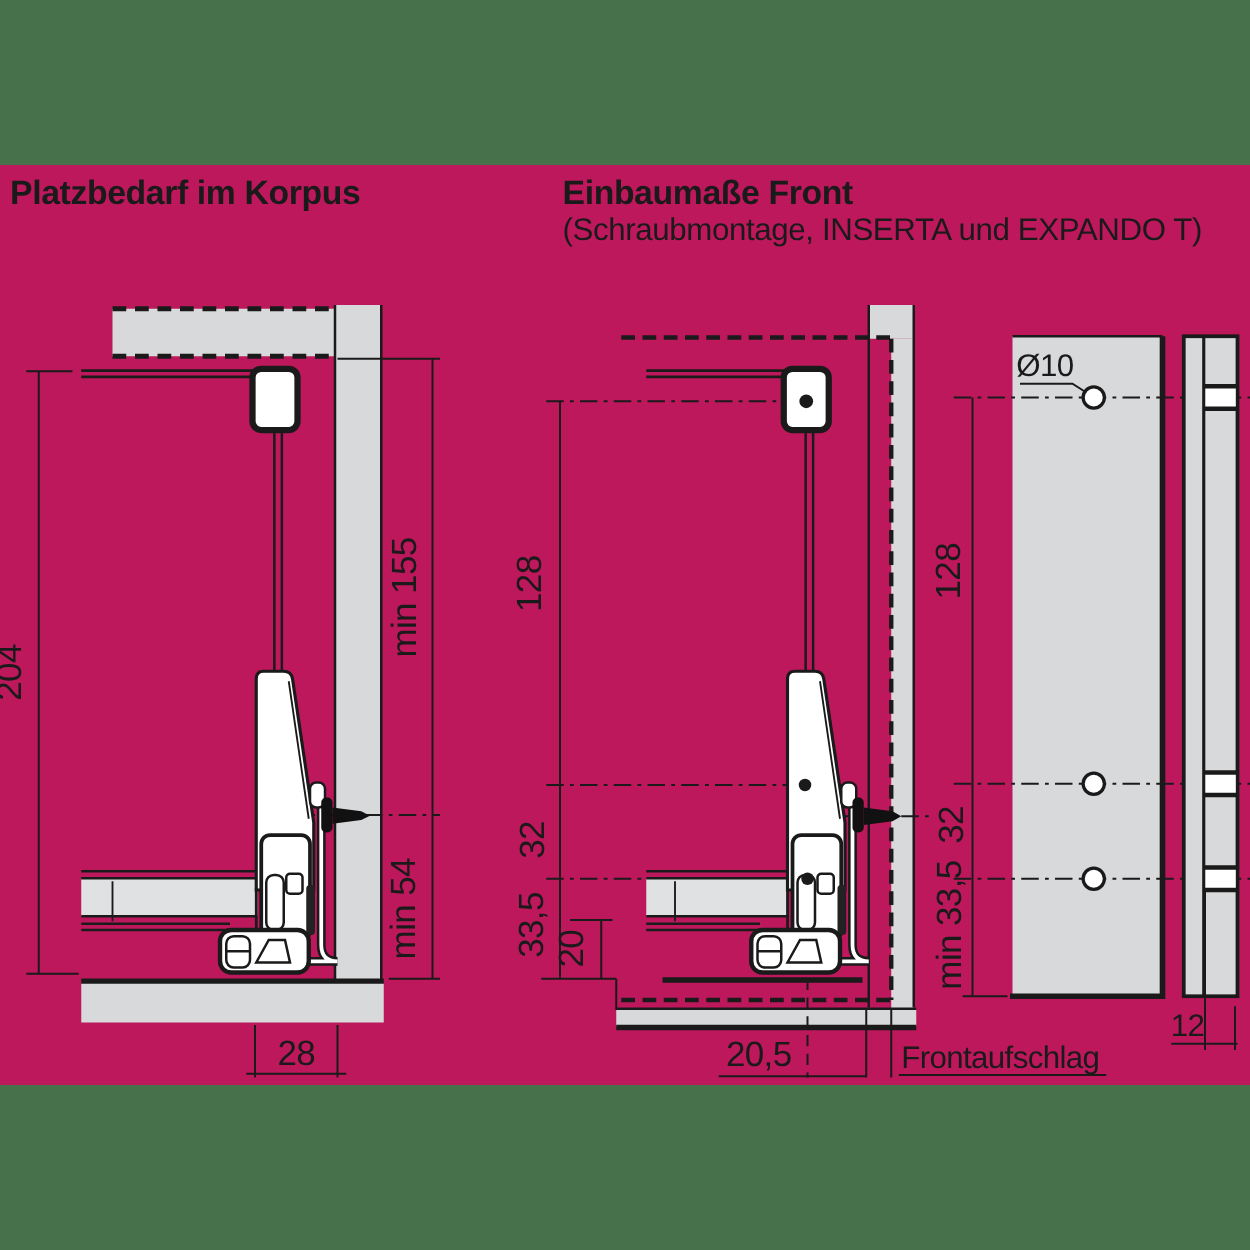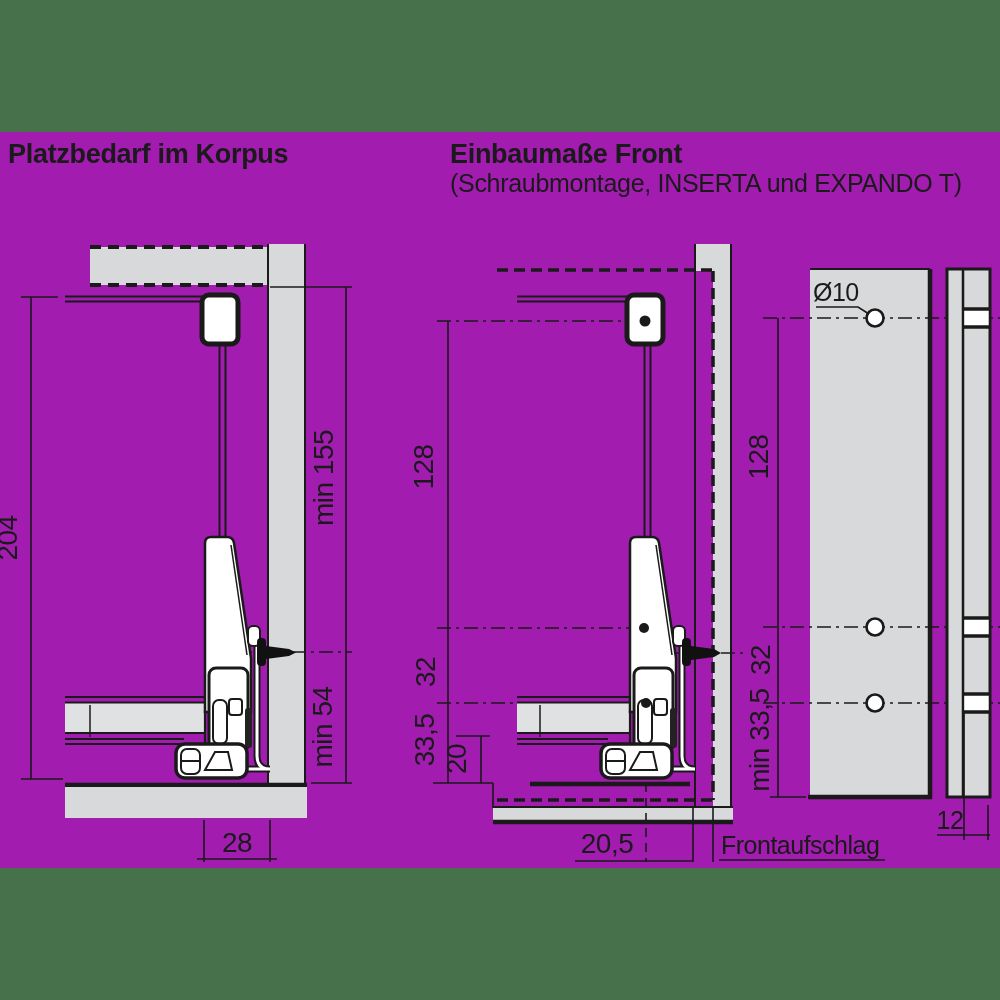--- a/index.html
+++ b/index.html
@@ -1,16 +1,16 @@
 <!DOCTYPE html>
 <html><head>
 <meta charset="utf-8">
 <style>
   html,body{margin:0;padding:0;background:#ffffff;}
-  .canvas{position:relative;width:1000px;height:1000px;background:#a21caf;overflow:hidden;
+  .canvas{position:relative;width:1000px;height:1000px;background:#be185d;overflow:hidden;
           font-family:"Liberation Sans",sans-serif;}
   svg{display:block}
   text{font-family:"Liberation Sans",sans-serif;fill:#1a1a1a;}
   .title{font-size:27px;font-weight:600;letter-spacing:-0.3px;}
   .subtitle{font-size:25px;font-weight:400;letter-spacing:-0.3px;}
   .dim{font-size:28px;font-weight:400;letter-spacing:-0.5px;}
   .dim-s{font-size:25px;font-weight:400;letter-spacing:-0.5px;}
 </style>
 </head>
 <body>

